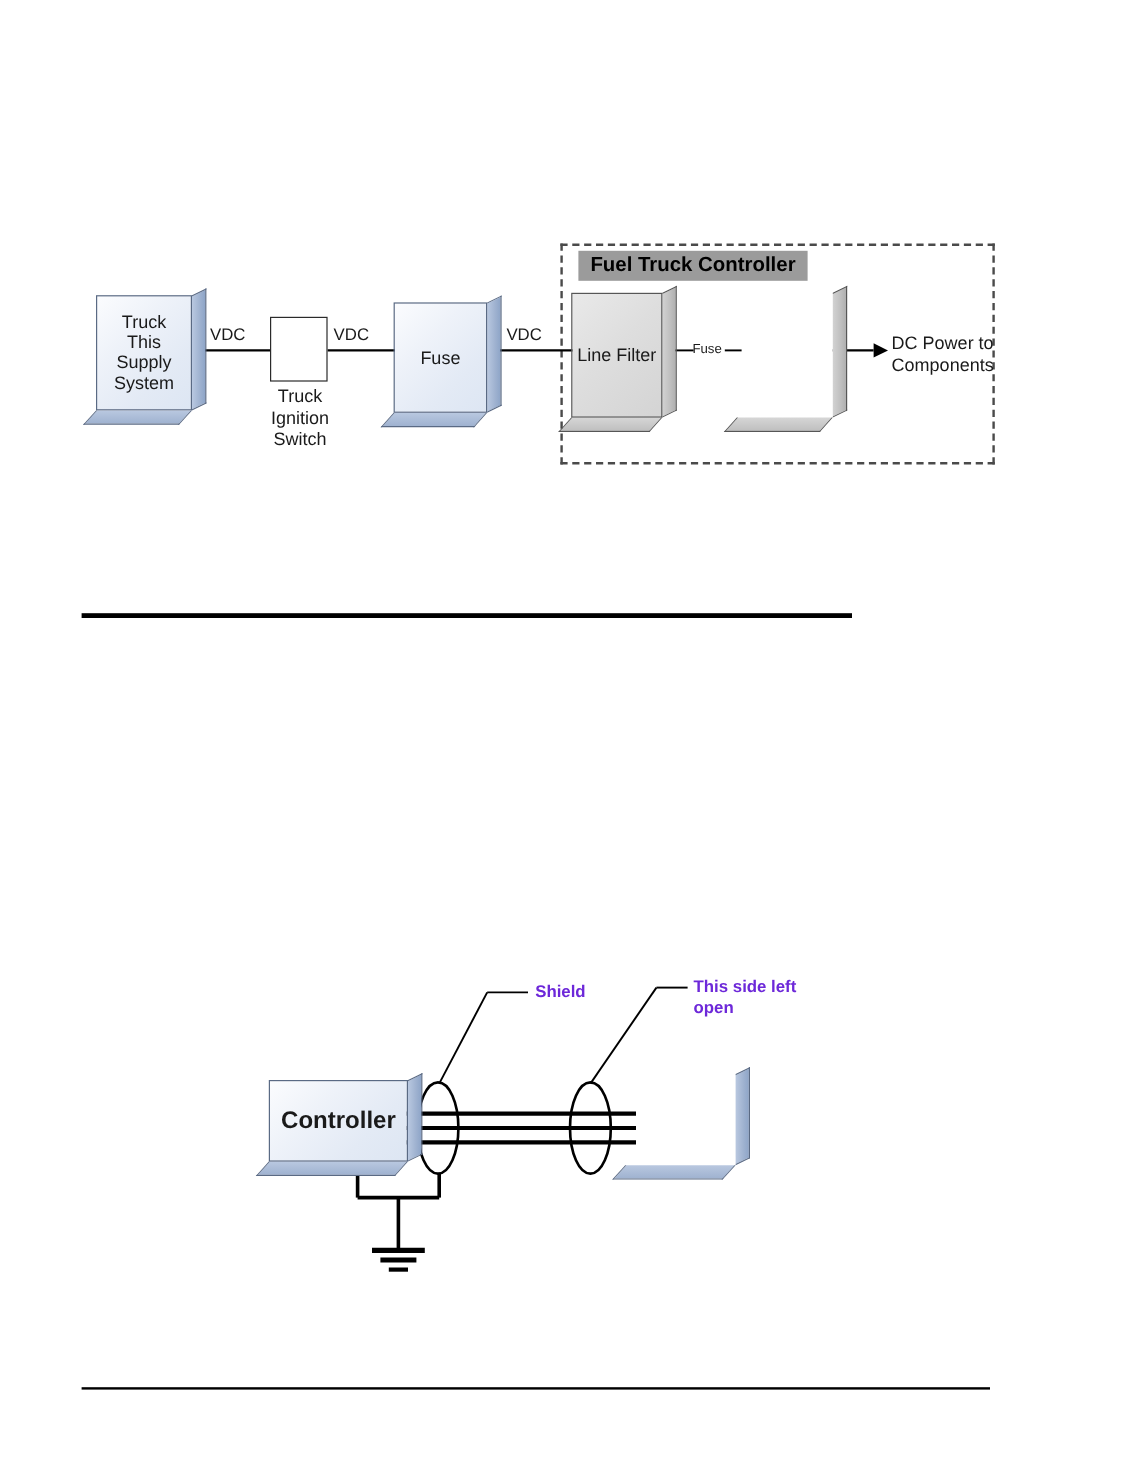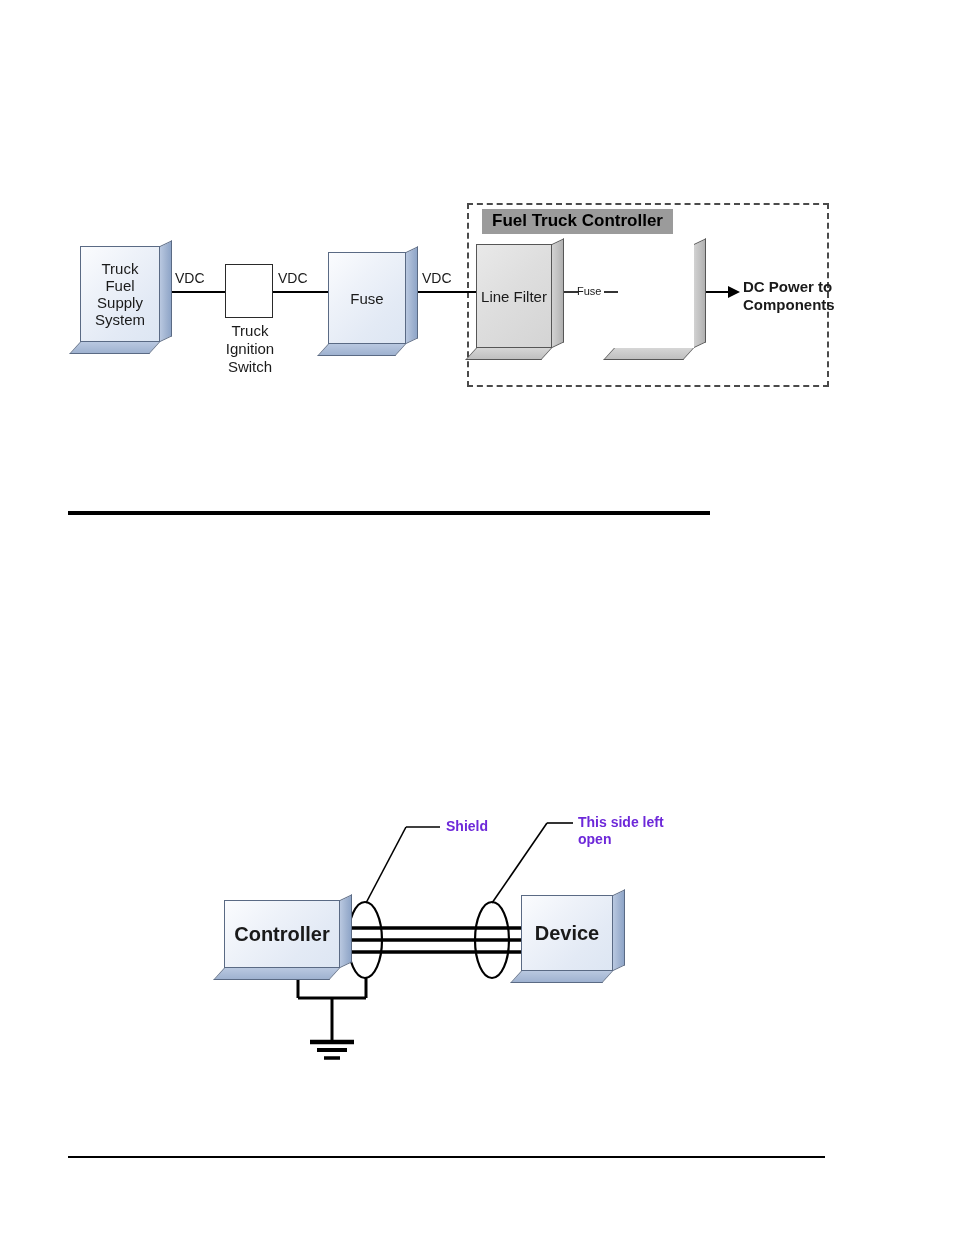--- a/index.html
+++ b/index.html
@@ -151,21 +151,21 @@
       <line x1="684" y1="292" x2="718" y2="292" stroke="#000" stroke-width="2"></line>
       <polygon points="718,286 730,292 718,298" fill="#000"></polygon>
     </svg>
 
     <div class="box3d" style="left:70px; top:246px; width:92px; height:108px;">
       <div class="side"></div>
       <div class="bottomface"></div>
       <div class="front">
         <div class="label">
           <span>Truck</span><br>
-          <span>Fuel</span><br>
+          <span>This</span><br>
           <span>Supply</span><br>
           <span>System</span>
         </div>
       </div>
     </div>
 
     <div class="wire-label" style="left:165px; top:270px;">VDC</div>
 
     <div class="switch-box" style="left:215px; top:264px; width:48px; height:54px;"></div>
     <div class="blk-caption" style="left:205px; top:322px; width:70px;">
@@ -194,21 +194,21 @@
       </div>
     </div>
 
     <div class="small-label" style="left:567px; top:285px;">Fuse</div>
 
     <div class="box3d gray" style="left:604px; top:244px; width:92px; height:116px;">
       <div class="side"></div>
       <div class="bottomface"></div>
     </div>
 
-    <div class="blk-caption" style="left:733px; top:278px; text-align:left;font-weight:bold;">
+    <div class="blk-caption" style="left:733px; top:278px; text-align:left;">
       <span>DC Power to</span><br>
       <span>Components</span>
     </div>
 
   </div>
 
   <div class="rule-top"></div>
   <div class="rule-bottom"></div>
 
   <div id="diagram-shield">
@@ -244,23 +244,20 @@
       <div class="side"></div>
       <div class="bottomface"></div>
       <div class="front">
         <div class="label">Controller</div>
       </div>
     </div>
 
     <div class="box3d bold" style="left:521px; top:115px; width:104px; height:88px;">
       <div class="side"></div>
       <div class="bottomface"></div>
-      <div class="front">
-        <div class="label">Device</div>
-      </div>
     </div>
 
     <div class="bold-note" style="left:446px; top:38px;">Shield</div>
 
     <div class="bold-note" style="left:578px; top:34px;">
       <span>This side left</span><br>
       <span>open</span>
     </div>
 
   </div>

